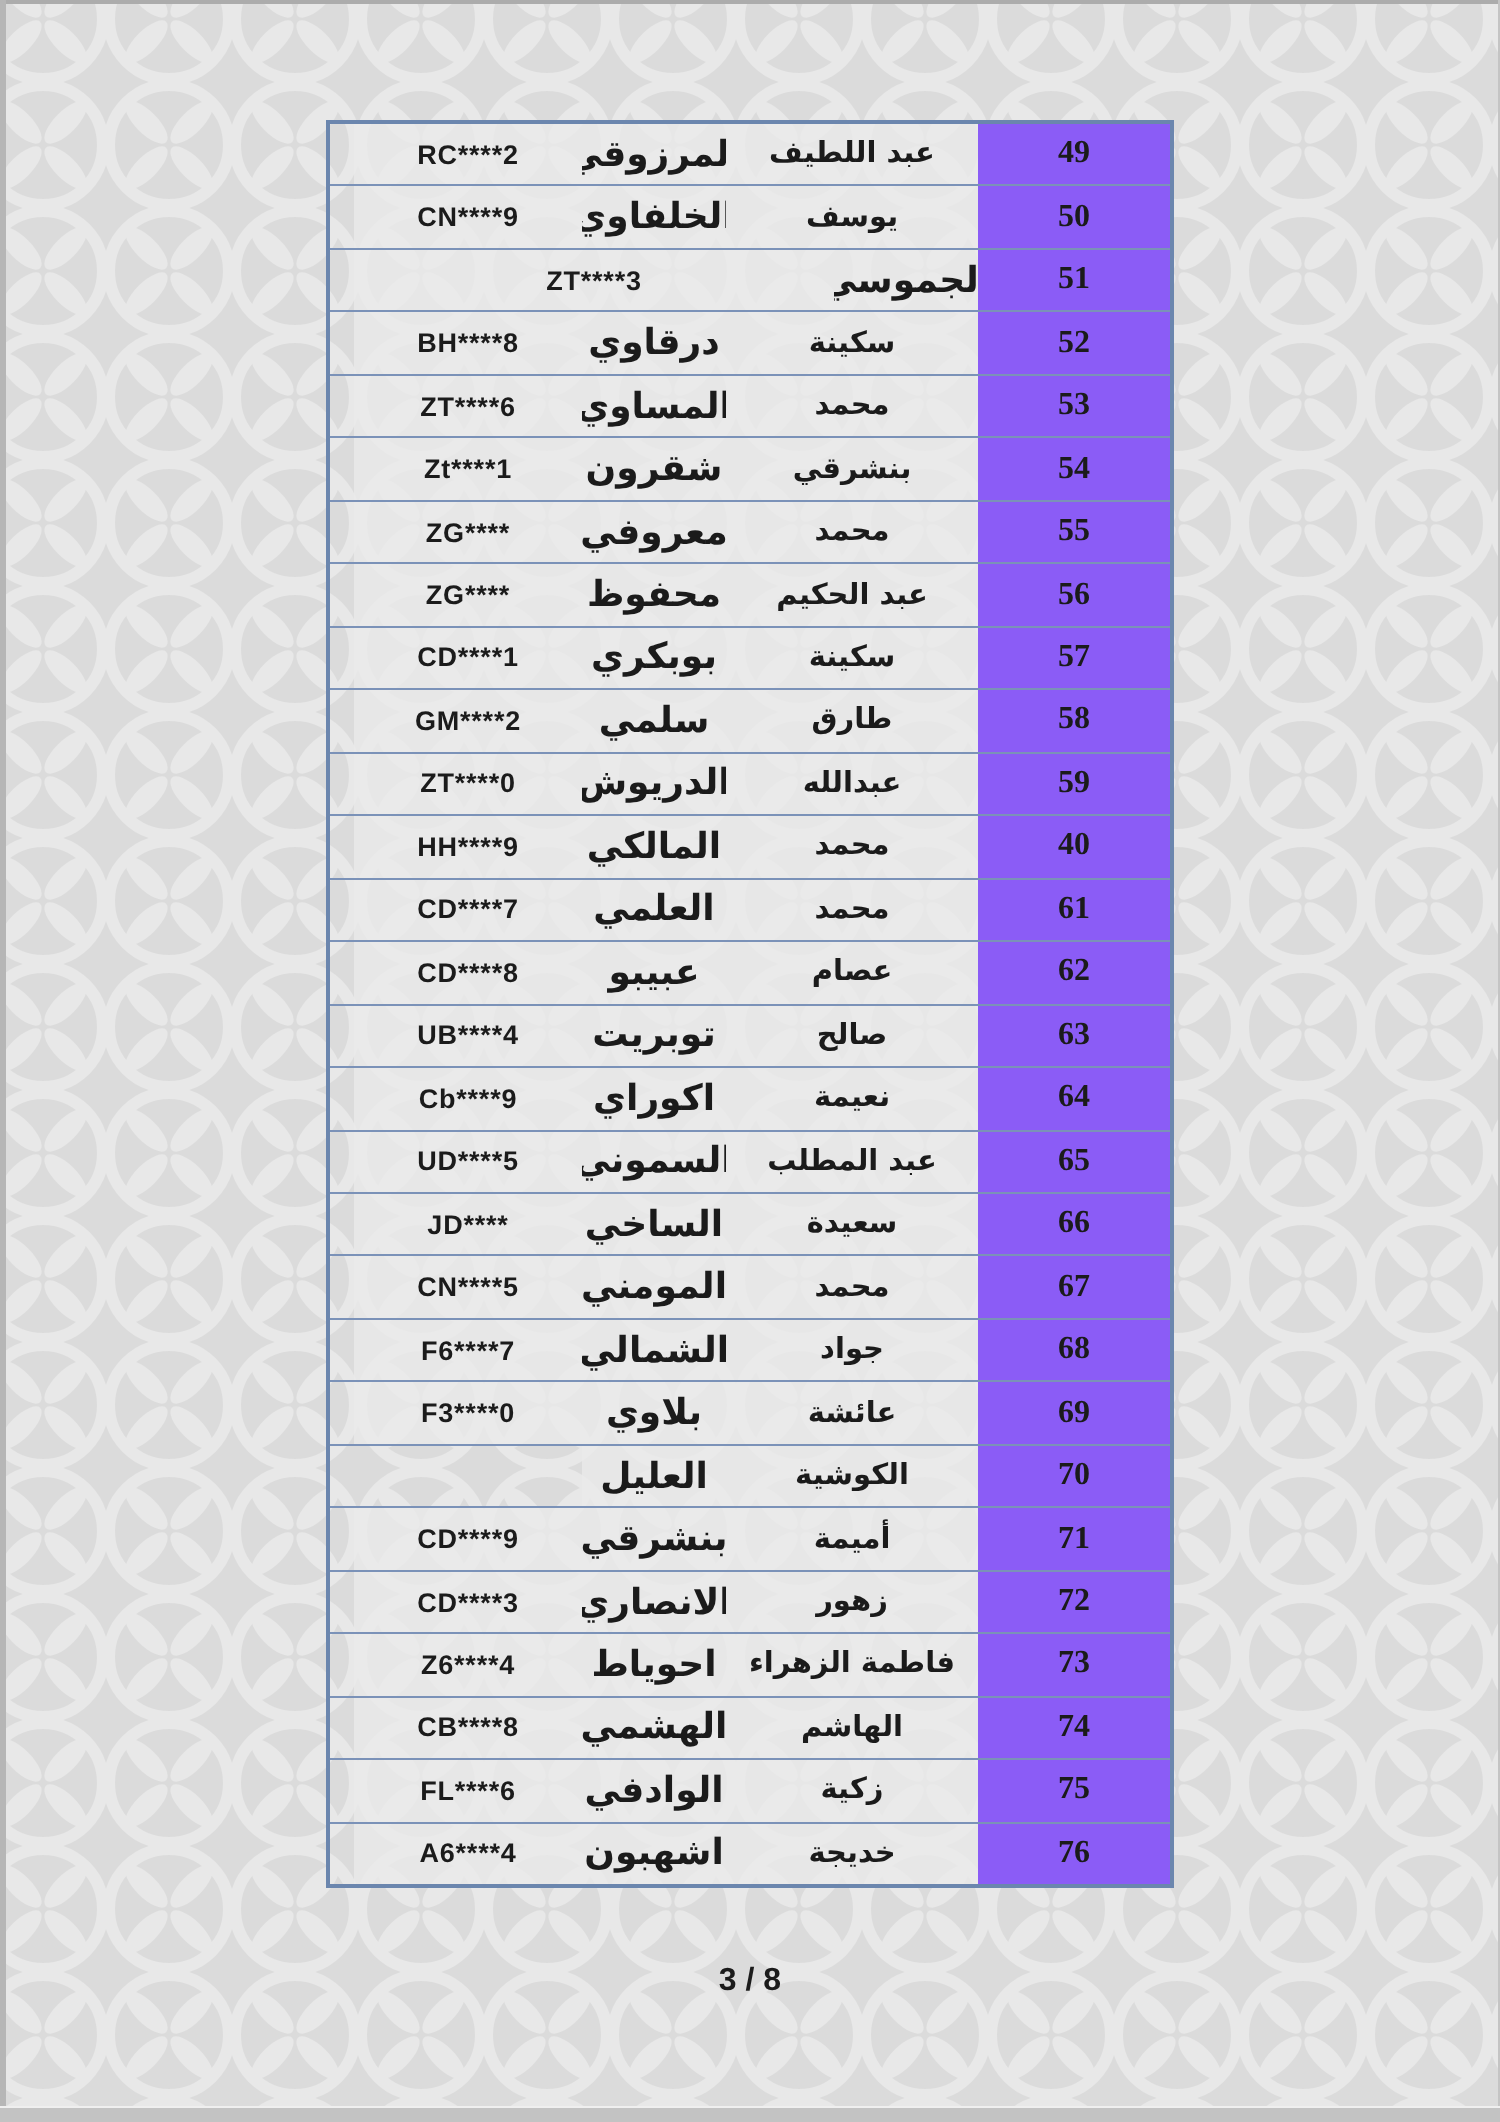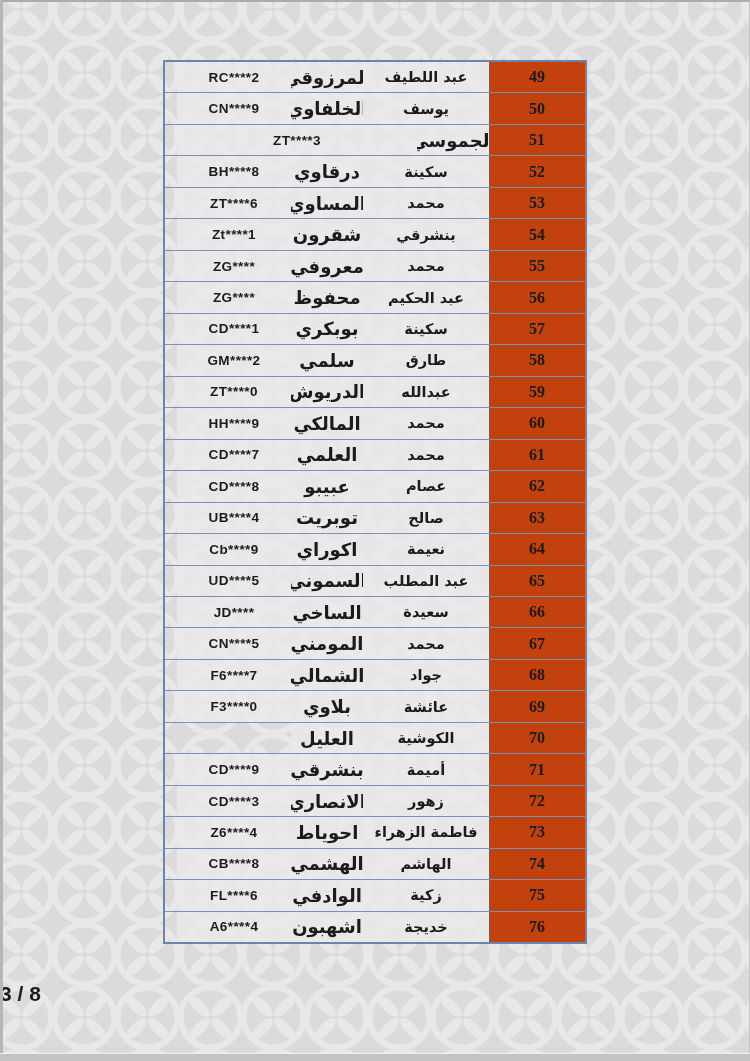--- a/index.html
+++ b/index.html
@@ -35,37 +35,38 @@
   }
   .row:last-child{border-bottom:none;}
   .cell{
     display:flex;align-items:center;justify-content:center;
     font-weight:bold;color:#1b1b1b;
     background:rgba(235,235,235,0.78);
     overflow:hidden;white-space:nowrap;
   }
   .c-num{
     width:96px;flex:0 0 96px;
-    background:#c2410c;
+    background:#8b5cf6;
     font-family:"Liberation Serif","DejaVu Serif",serif;
     font-size:16px;
   }
   .c-first{width:126px;flex:0 0 126px;font-size:14.5px;}
   .c-last{width:72px;flex:0 0 72px;font-size:18px;}
   .c-id{
     width:126px;flex:1;
     font-family:"Liberation Sans","DejaVu Sans",sans-serif;
     font-size:13.5px;letter-spacing:.4px;margin-left:12px;
   }
 
   .footer{
     position:absolute;z-index:2;
     left:0;top:982px;width:750px;
+    text-align:center;
     font-family:"Liberation Sans","DejaVu Sans",sans-serif;
-    font-weight:bold;font-size:21px;color:#1b1b1b;
+    font-weight:bold;font-size:16px;color:#1b1b1b;
     direction:ltr;
   }
 </style>
 </head>
 <body>
 
 <div class="screen">
 
   <svg class="bg" width="750" height="1061" viewBox="0 0 750 1061" xmlns="http://www.w3.org/2000/svg">
     <defs>
@@ -149,21 +150,21 @@
         <span class="cell c-last">سلمي</span>
         <span class="cell c-id" dir="ltr">GM****2</span>
       </div>
       <div class="row">
         <span class="cell c-num">59</span>
         <span class="cell c-first">عبدالله</span>
         <span class="cell c-last">الدريوش</span>
         <span class="cell c-id" dir="ltr">ZT****0</span>
       </div>
       <div class="row">
-        <span class="cell c-num">60</span>
+        <span class="cell c-num">40</span>
         <span class="cell c-first">محمد</span>
         <span class="cell c-last">المالكي</span>
         <span class="cell c-id" dir="ltr">HH****9</span>
       </div>
       <div class="row">
         <span class="cell c-num">61</span>
         <span class="cell c-first">محمد</span>
         <span class="cell c-last">العلمي</span>
         <span class="cell c-id" dir="ltr">CD****7</span>
       </div>

